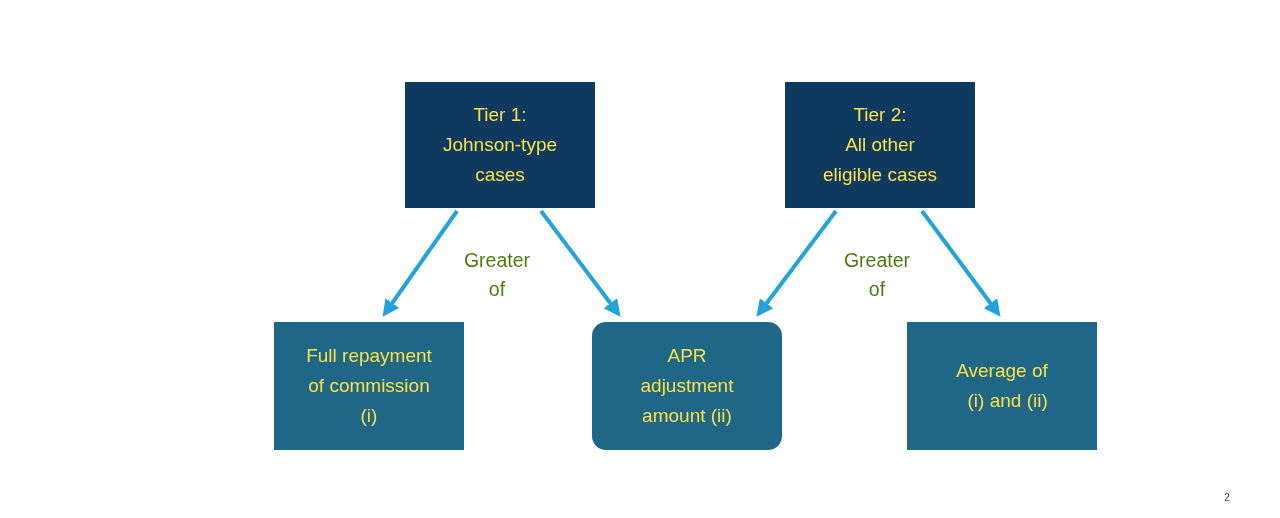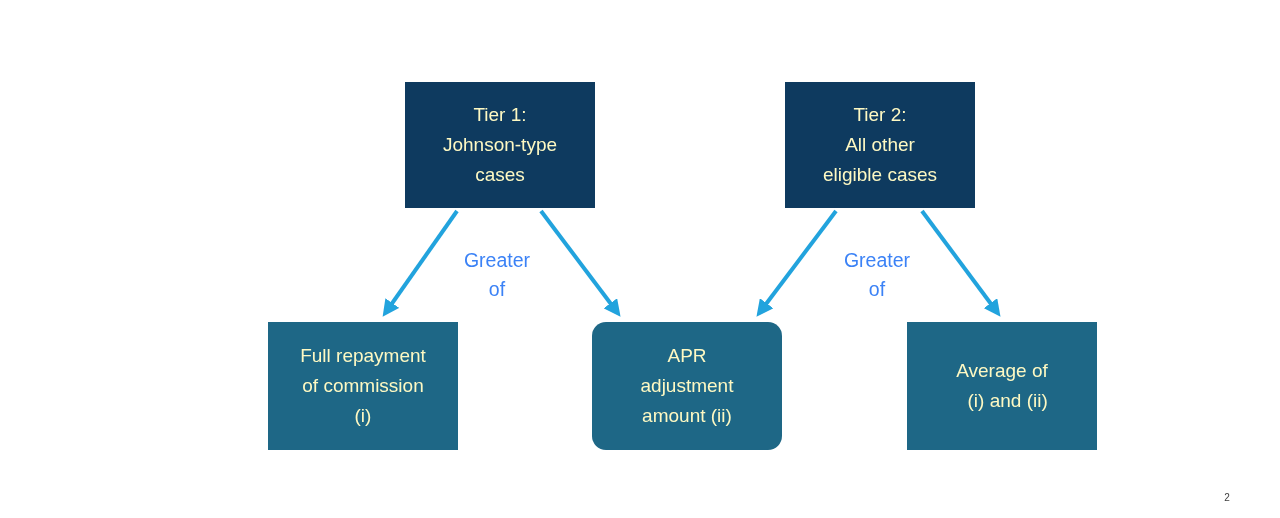--- a/index.html
+++ b/index.html
@@ -14,49 +14,49 @@
     height: 518px;
     background: #ffffff;
     overflow: hidden;
   }
   .node {
     position: absolute;
     display: flex;
     align-items: center;
     justify-content: center;
     text-align: center;
-    color: #fef9c3;
+    color: #fde047;
     font-size: 19px;
     line-height: 30px;
     white-space: pre-line;
     box-sizing: border-box;
   }
   .tier-box {
     background: #0e3a5f;
     width: 190px;
     height: 126px;
     top: 82px;
   }
   .outcome-box {
     background: #1e6786;
     width: 190px;
     height: 128px;
     top: 322px;
   }
   #tier1 { left: 405px; }
   #tier2 { left: 785px; }
-  #outcome-i   { left: 268px; }
+  #outcome-i   { left: 274px; }
   #outcome-ii  { left: 592px; border-radius: 14px; }
   #outcome-avg { left: 907px; text-align: right; }
   .greater-label {
     position: absolute;
     top: 246px;
     width: 160px;
     text-align: center;
-    color: #3b82f6;
+    color: #4d7c0f;
     font-size: 19.5px;
     line-height: 29px;
     white-space: pre-line;
   }
   #greater-left  { left: 417px; }
   #greater-right { left: 797px; }
   .arrow-layer {
     position: absolute;
     left: 0;
     top: 0;

